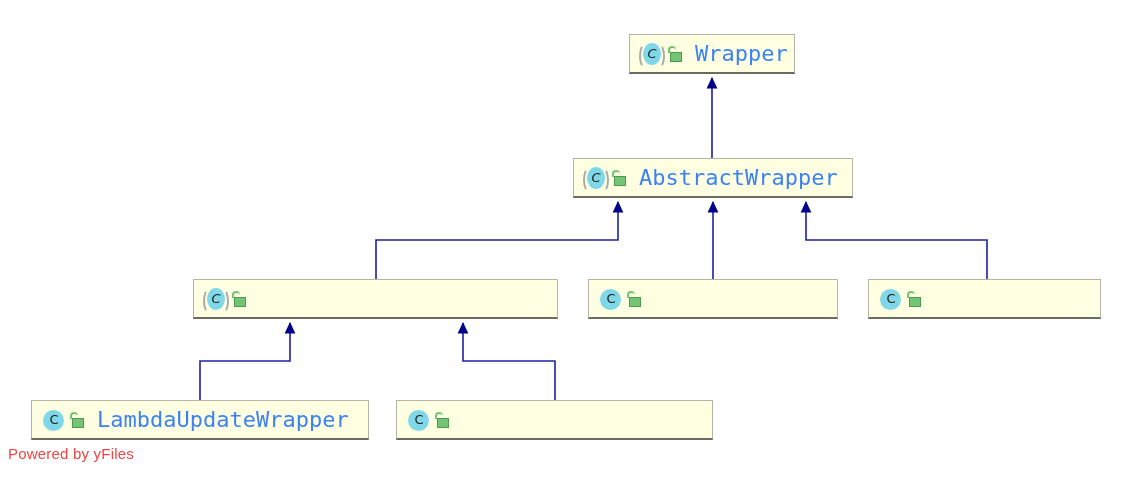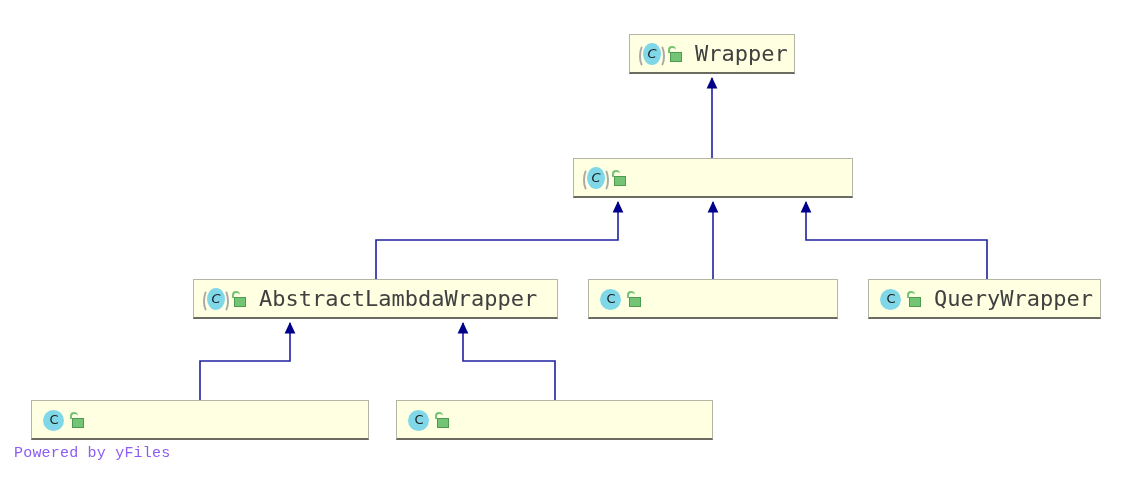--- a/index.html
+++ b/index.html
@@ -26,21 +26,21 @@
     border: 1px solid #b5b5a5;
     border-bottom: 2px solid #6b6b60;
     display: flex;
     align-items: center;
     padding-left: 11px;
     white-space: nowrap;
   }
   .node-label {
     font-family: "DejaVu Sans Mono", monospace;
     font-size: 22px;
-    color: #404040;
+    color: #3b82f6;
     letter-spacing: 0px;
     line-height: 1;
   }
 
   
   .icon-class {
     position: relative;
     width: 22px;
     height: 22px;
     flex: 0 0 22px;
@@ -126,25 +126,25 @@
     left: 0;
     top: 0;
     width: 1134px;
     height: 477px;
     pointer-events: none;
   }
 
   
   #watermark {
     position: absolute;
-    left: 14px;
+    left: 8px;
     top: 445px;
-    font-family: Liberation Mono, monospace;
+    font-family: Liberation Sans, sans-serif;
     font-size: 15px;
-    color: #8b5cf6;
+    color: #ef4444;
     letter-spacing: 0.2px;
     white-space: nowrap;
   }
 </style>
 </head>
 <body>
 
 <div id="canvas">
 
   <svg id="edges" viewBox="0 0 1134 477" width="1134" height="477" xmlns="http://www.w3.org/2000/svg">
@@ -188,34 +188,34 @@
     <span class="icon-class abstract">
       <span class="arc left"></span>
       <span class="disc"></span>
       <span class="cglyph">C</span>
       <span class="arc right"></span>
     </span>
     <span class="icon-lock">
       <span class="shackle"></span>
       <span class="body"></span>
     </span>
+    <span class="node-label">AbstractWrapper</span>
   </div>
 
   <div class="node" style="left:193px; top:279px; width:365px; height:40px;">
     <span class="icon-class abstract">
       <span class="arc left"></span>
       <span class="disc"></span>
       <span class="cglyph">C</span>
       <span class="arc right"></span>
     </span>
     <span class="icon-lock">
       <span class="shackle"></span>
       <span class="body"></span>
     </span>
-    <span class="node-label">AbstractLambdaWrapper</span>
   </div>
 
   <div class="node" style="left:588px; top:279px; width:250px; height:40px;">
     <span class="icon-class concrete">
       <span class="disc"></span>
       <span class="cglyph">C</span>
     </span>
     <span class="icon-lock">
       <span class="shackle"></span>
       <span class="body"></span>
@@ -224,32 +224,32 @@
 
   <div class="node" style="left:868px; top:279px; width:233px; height:40px;">
     <span class="icon-class concrete">
       <span class="disc"></span>
       <span class="cglyph">C</span>
     </span>
     <span class="icon-lock">
       <span class="shackle"></span>
       <span class="body"></span>
     </span>
-    <span class="node-label">QueryWrapper</span>
   </div>
 
   <div class="node" style="left:31px; top:400px; width:338px; height:40px;">
     <span class="icon-class concrete">
       <span class="disc"></span>
       <span class="cglyph">C</span>
     </span>
     <span class="icon-lock">
       <span class="shackle"></span>
       <span class="body"></span>
     </span>
+    <span class="node-label">LambdaUpdateWrapper</span>
   </div>
 
   <div class="node" style="left:396px; top:400px; width:317px; height:40px;">
     <span class="icon-class concrete">
       <span class="disc"></span>
       <span class="cglyph">C</span>
     </span>
     <span class="icon-lock">
       <span class="shackle"></span>
       <span class="body"></span>

